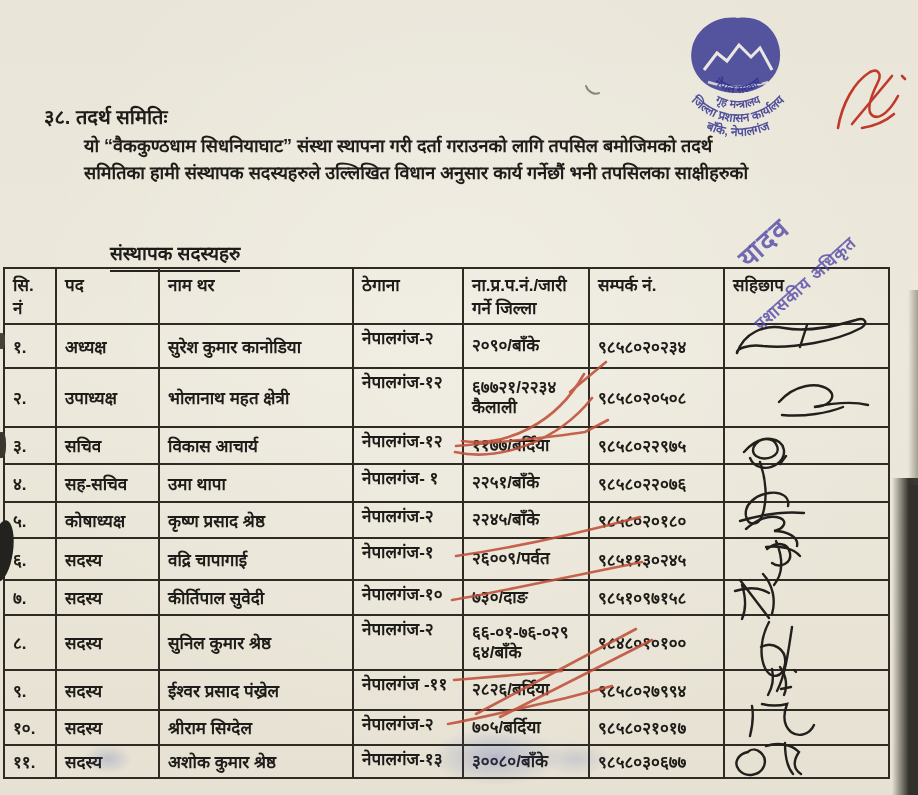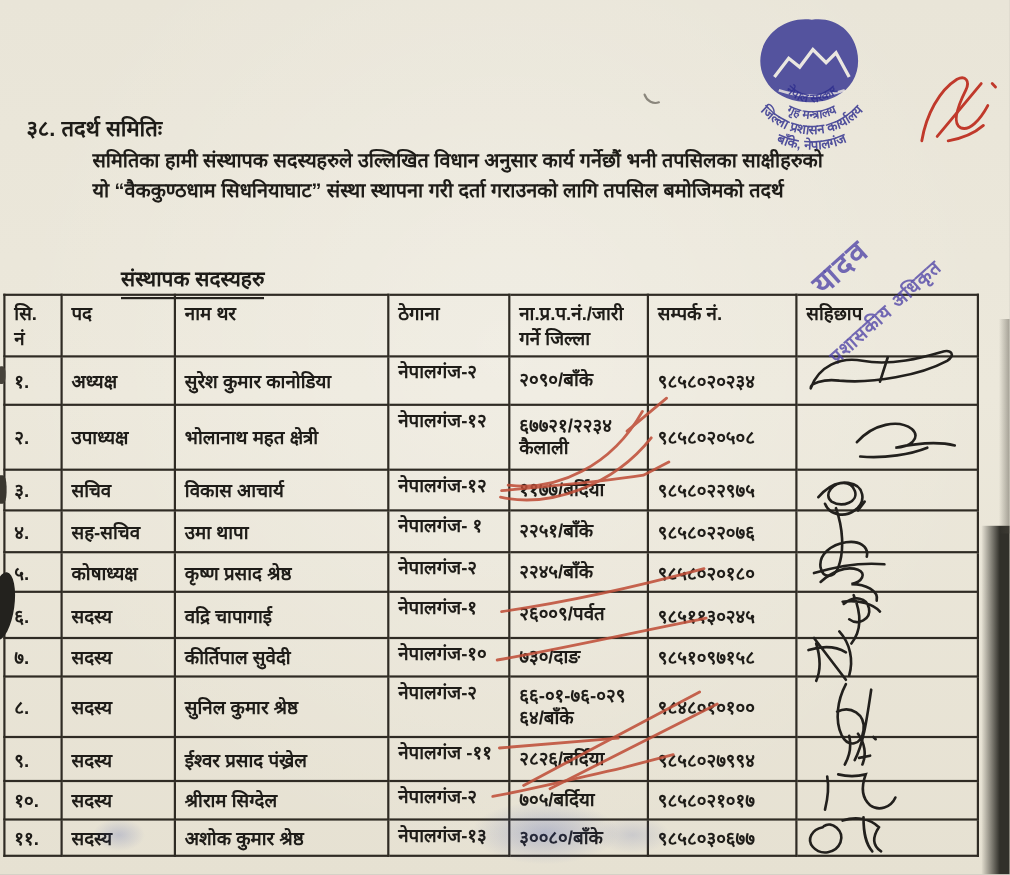--- a/index.html
+++ b/index.html
@@ -7,21 +7,21 @@
   #paper{
     position:relative;width:918px;height:795px;overflow:hidden;
     background:
       radial-gradient(ellipse at 50% 40%, rgba(255,255,255,.25), rgba(0,0,0,0) 70%),
       linear-gradient(180deg,#e9e5d8 0%,#ece8db 45%,#e6e1d2 100%);
     font-family:"Liberation Sans","DejaVu Sans",sans-serif;
     color:#1e1c18;
   }
   .abs{position:absolute;}
   
-  #section-heading{left:24px;top:103px;font-size:20px;font-weight:700;}
+  #section-heading{left:44px;top:103px;font-size:20px;font-weight:700;}
   #intro{left:84px;top:133px;width:740px;font-size:18px;font-weight:600;line-height:27px;}
   #intro .pline{white-space:nowrap;}
   #table-title{left:110px;top:240px;font-size:19px;font-weight:700;
     border-bottom:2px solid #26231e;padding-bottom:4px;}
   
   #members-table{position:absolute;left:3px;top:267px;border-collapse:collapse;table-layout:fixed;}
   #members-table td,#members-table th{
     border:2px solid #2f2b24;font-size:17px;font-weight:600;color:#1e1c18;
     padding:1px 4px 1px 8px;text-align:left;overflow:hidden;
   }
@@ -58,22 +58,22 @@
   #overlay-svg{left:0;top:0;width:918px;height:795px;pointer-events:none;}
   .stamp-arc{fill:#2e2e8e;opacity:.82;font-weight:700;}
 </style>
 </head>
 <body>
 
 <div id="paper">
 
   <div class="abs" id="section-heading">३८. तदर्थ समितिः</div>
   <div class="abs" id="intro">
+    <div class="pline">यो “वैककुण्ठधाम सिधनियाघाट” संस्था स्थापना गरी दर्ता गराउनको लागि तपसिल बमोजिमको तदर्थ</div>
     <div class="pline">समितिका हामी संस्थापक सदस्यहरुले उल्लिखित विधान अनुसार कार्य गर्नेछौं भनी तपसिलका साक्षीहरुको</div>
-    <div class="pline">यो “वैककुण्ठधाम सिधनियाघाट” संस्था स्थापना गरी दर्ता गराउनको लागि तपसिल बमोजिमको तदर्थ</div>
   </div>
   <div class="abs" id="table-title">संस्थापक सदस्यहरु</div>
 
   <table id="members-table">
     <colgroup>
       <col style="width:52px">
         <col style="width:103px">
         <col style="width:194px">
       <col style="width:110px">
         <col style="width:126px">

